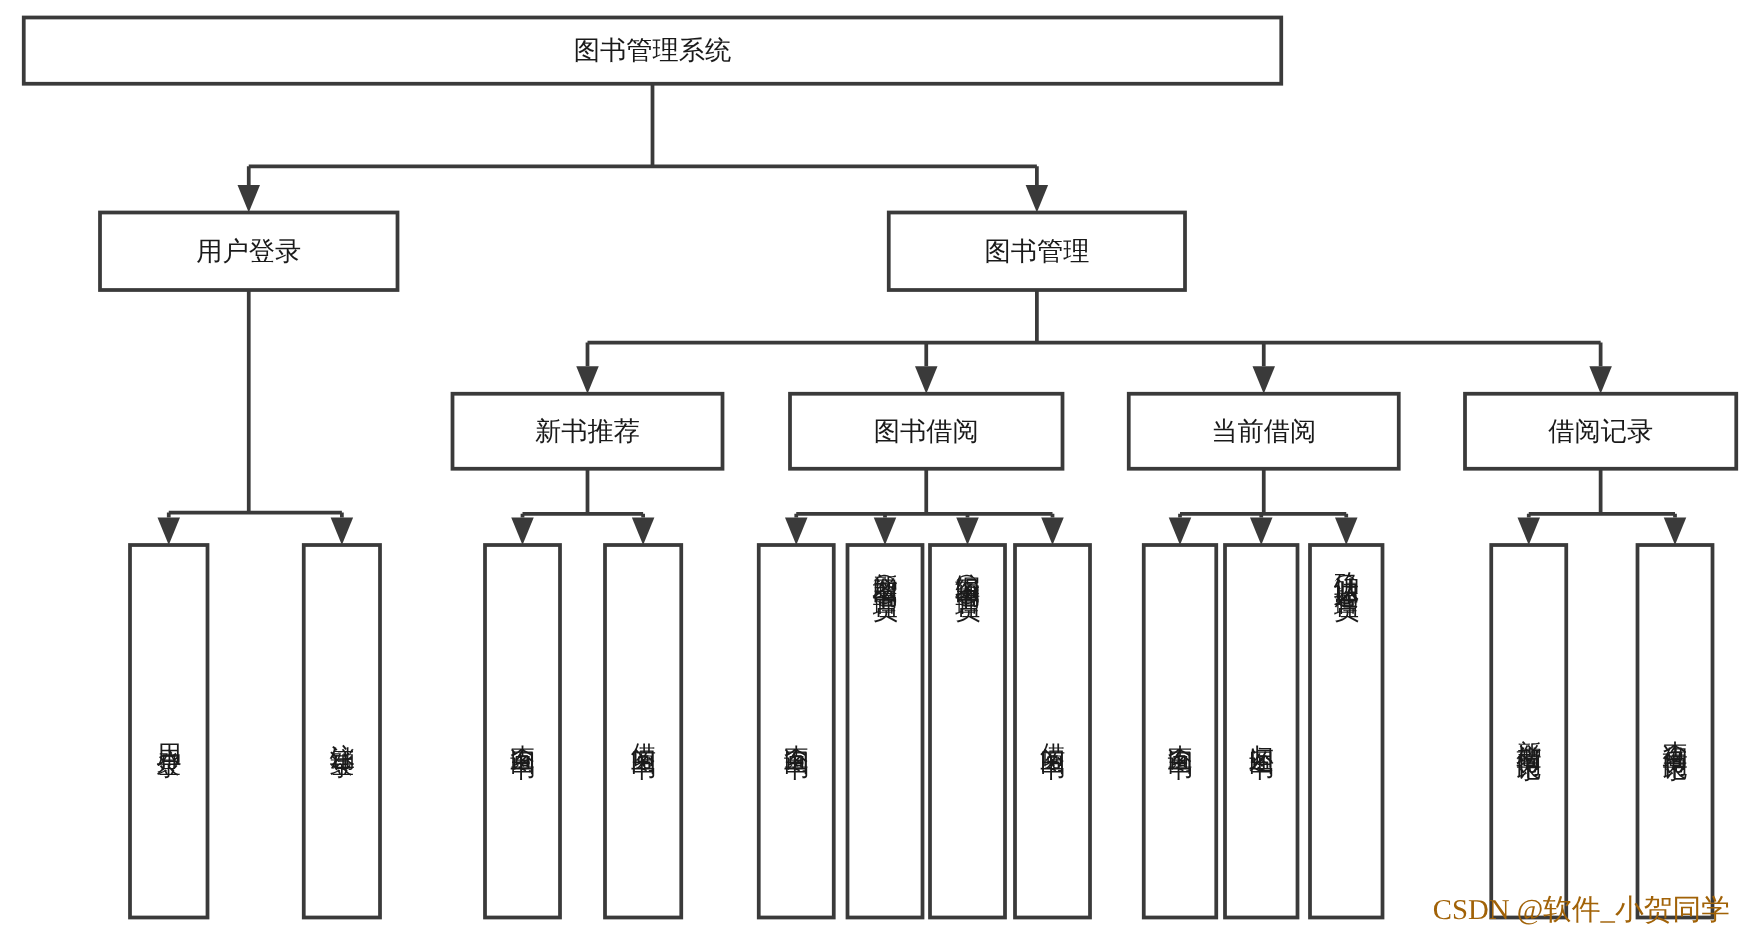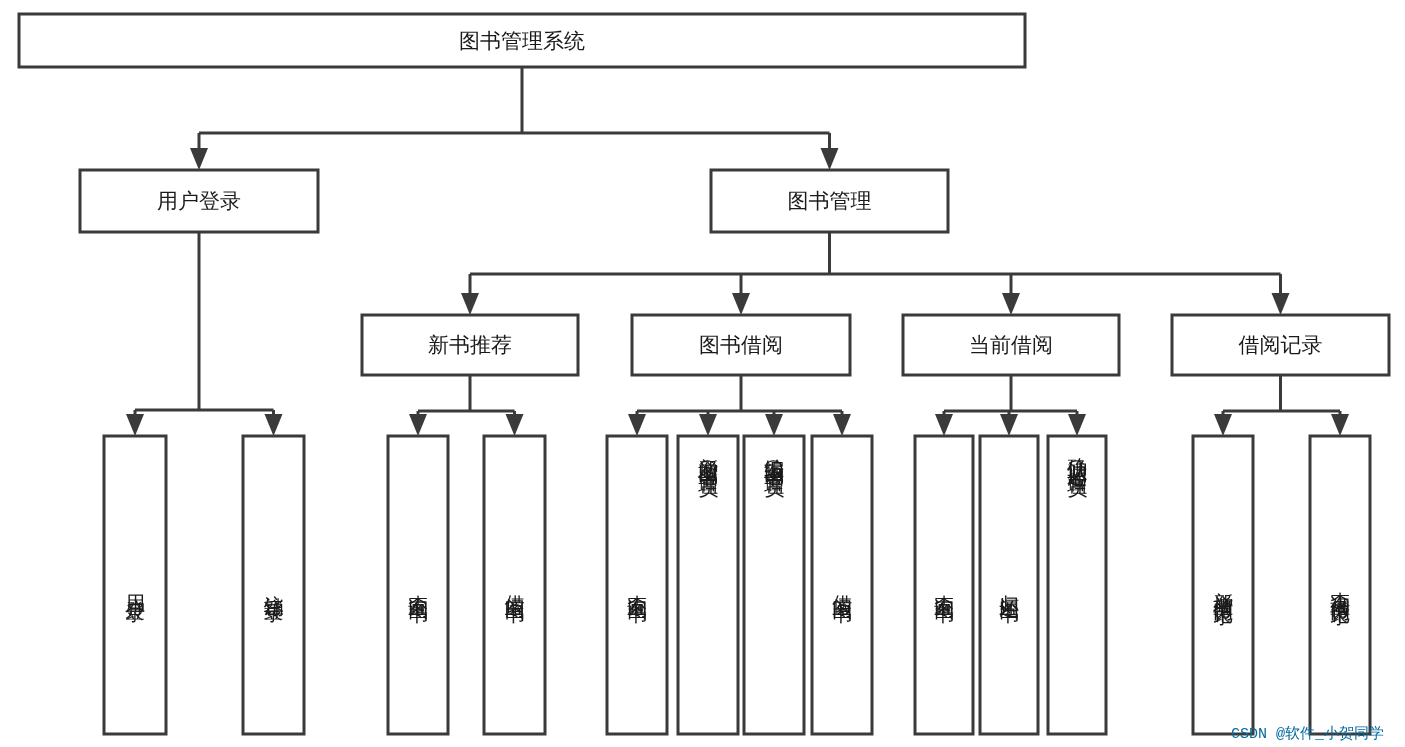--- a/index.html
+++ b/index.html
@@ -63,23 +63,23 @@
     pointer-events: none;
   }
   .leaf-label.align-top {
     justify-content: flex-start;
     padding-top: 6px;
   }
   .watermark {
     position: absolute;
     right: 8px;
     bottom: 4px;
-    font-family: Liberation Mono, monospace;
-    font-size: 15px;
-    color: #0369a1;
+    font-family: Liberation Serif, serif;
+    font-size: 23px;
+    color: #a16207;
     white-space: nowrap;
     pointer-events: none;
   }
 </style>
 </head>
 <body>
 
 <div id="diagram-root">
 
   <svg id="tree-svg" viewBox="0 0 1405 747">

